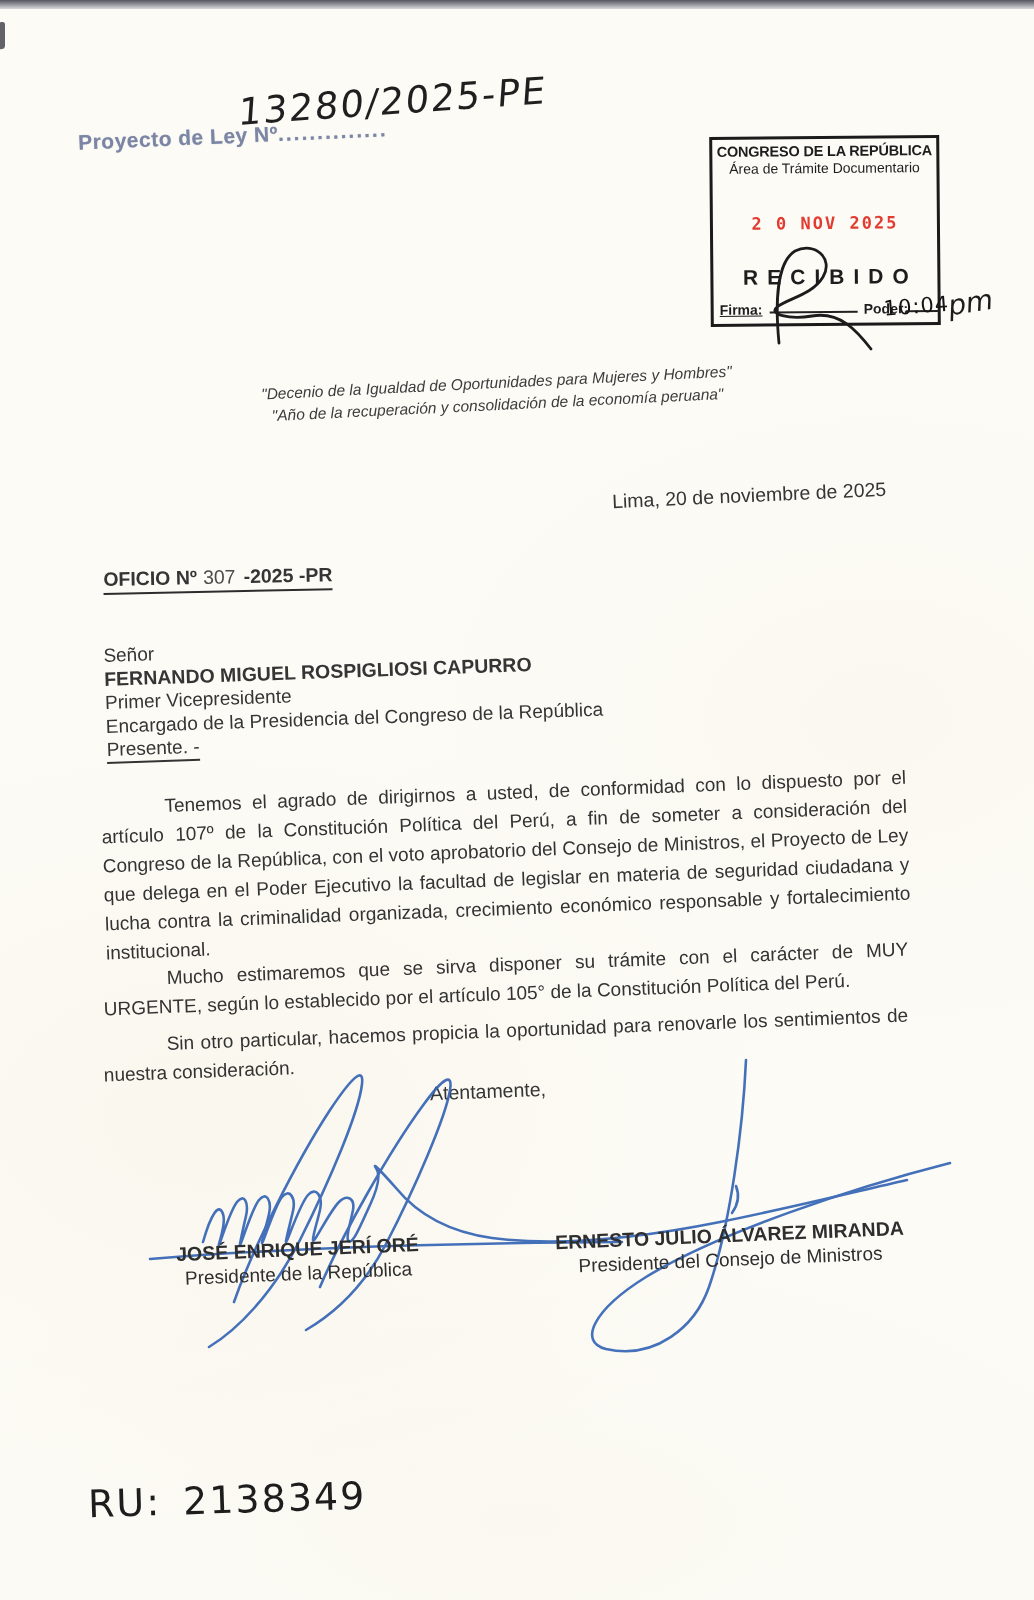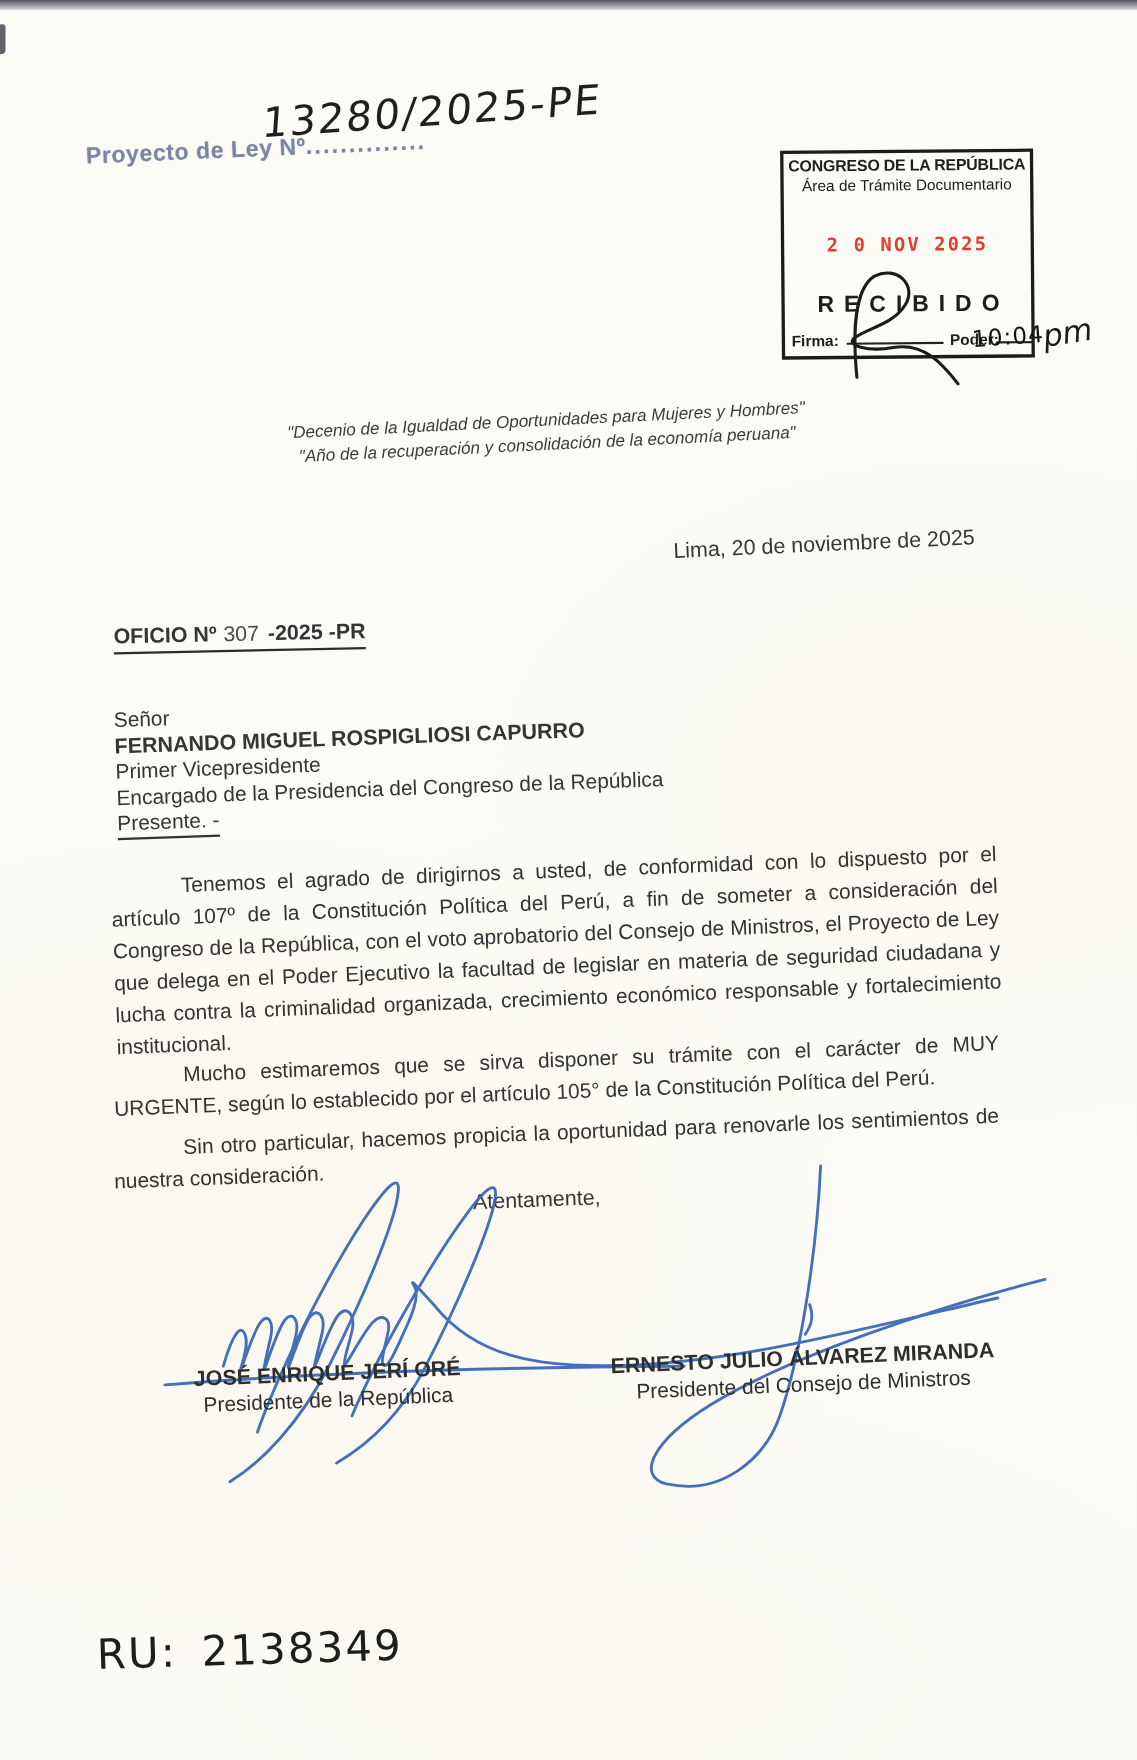--- a/index.html
+++ b/index.html
@@ -29,21 +29,21 @@
   .stamp-box{position:absolute;left:710px;top:136px;width:230px;height:190px;
     border:3px solid #1b1b1b;box-sizing:border-box;transform:rotate(-.5deg);
     color:#1d1d1d;}
   .stamp-title{margin-top:4px;text-align:center;font-weight:bold;font-size:14.5px;letter-spacing:-.2px;}
   .stamp-sub{text-align:center;font-size:14px;margin-top:1px;}
   .stamp-date{position:absolute;left:0;right:0;top:74px;text-align:center;
     color:#e23b30;font-family:"DejaVu Sans Mono",monospace;font-weight:bold;
     font-size:17px;letter-spacing:2px;}
   .stamp-received{position:absolute;left:10px;right:0;top:126px;text-align:center;
     font-weight:bold;font-size:21px;letter-spacing:9px;}
-  .firma-label{position:absolute;left:6px;bottom:6px;font-weight:bold;font-size:14px;}
+  .firma-label{position:absolute;left:6px;bottom:6px;font-weight:bold;font-size:14px;text-decoration:underline;}
   .firma-line{position:absolute;left:56px;bottom:10px;width:88px;border-bottom:2px solid #222;}
   .hora-label{position:absolute;left:150px;bottom:6px;font-weight:bold;font-size:14px;}
   .hora-line{position:absolute;left:192px;bottom:10px;width:34px;border-bottom:2px solid #222;}
   .hora-value{position:absolute;left:170px;bottom:4px;transform:rotate(-4deg);
     font-family:"DejaVu Sans",sans-serif;font-size:21px;color:#141414;letter-spacing:1px;}
   .meridiem{position:absolute;left:948px;top:286px;transform:rotate(-9deg);
     font-family:"DejaVu Sans",sans-serif;font-style:italic;font-size:28px;color:#1c1c1c;}
 
   
   .quotes{position:absolute;left:147px;top:372px;width:700px;text-align:center;

